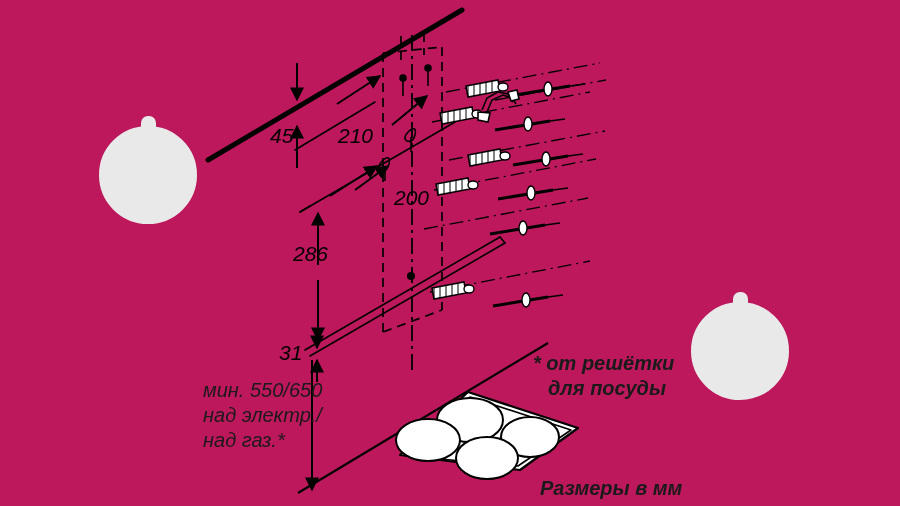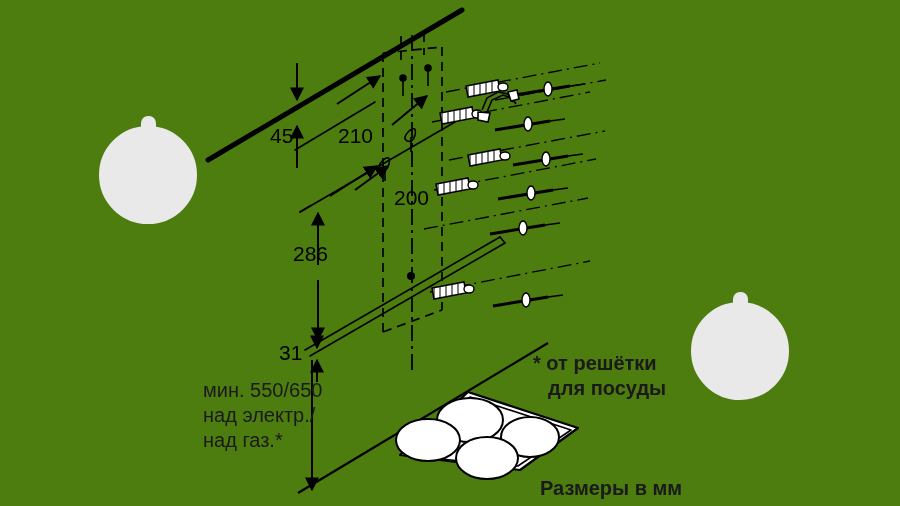--- a/index.html
+++ b/index.html
@@ -8,22 +8,23 @@
     padding: 0;
     background: #ffffff;
   }
   body {
     font-family: "Liberation Sans", sans-serif;
   }
   #stage {
     position: relative;
     width: 900px;
     height: 506px;
-    background: #4d7c0f;
+    background: #be185d;
     overflow: hidden;
+    font-style: italic;
   }
   #diagram-svg {
     position: absolute;
     left: 0;
     top: 0;
     width: 900px;
     height: 506px;
     display: block;
   }
   .dim-text {

